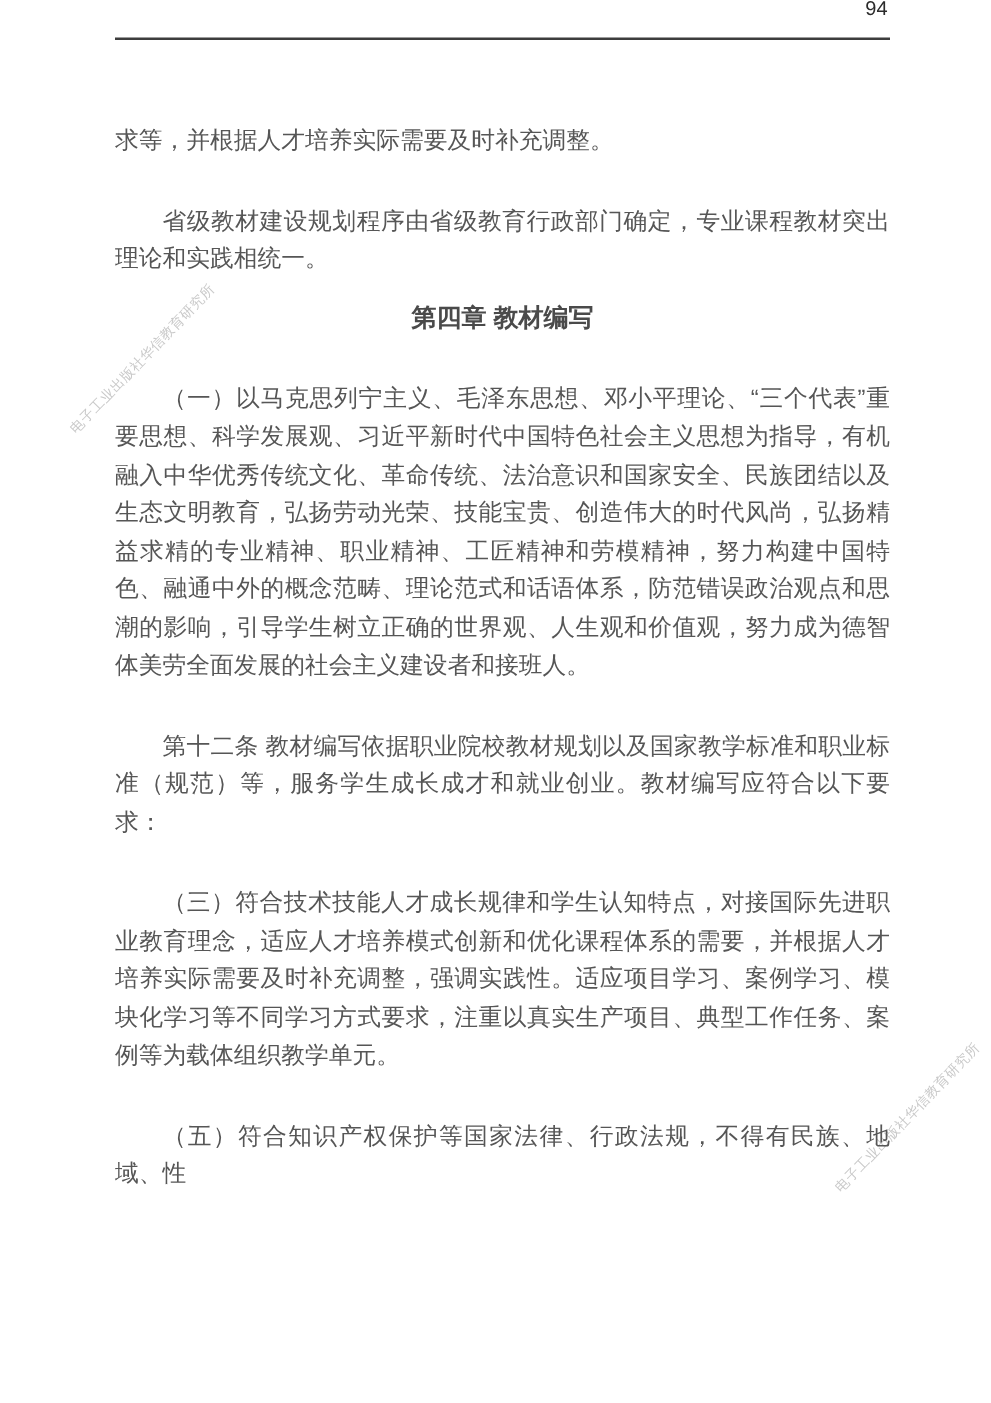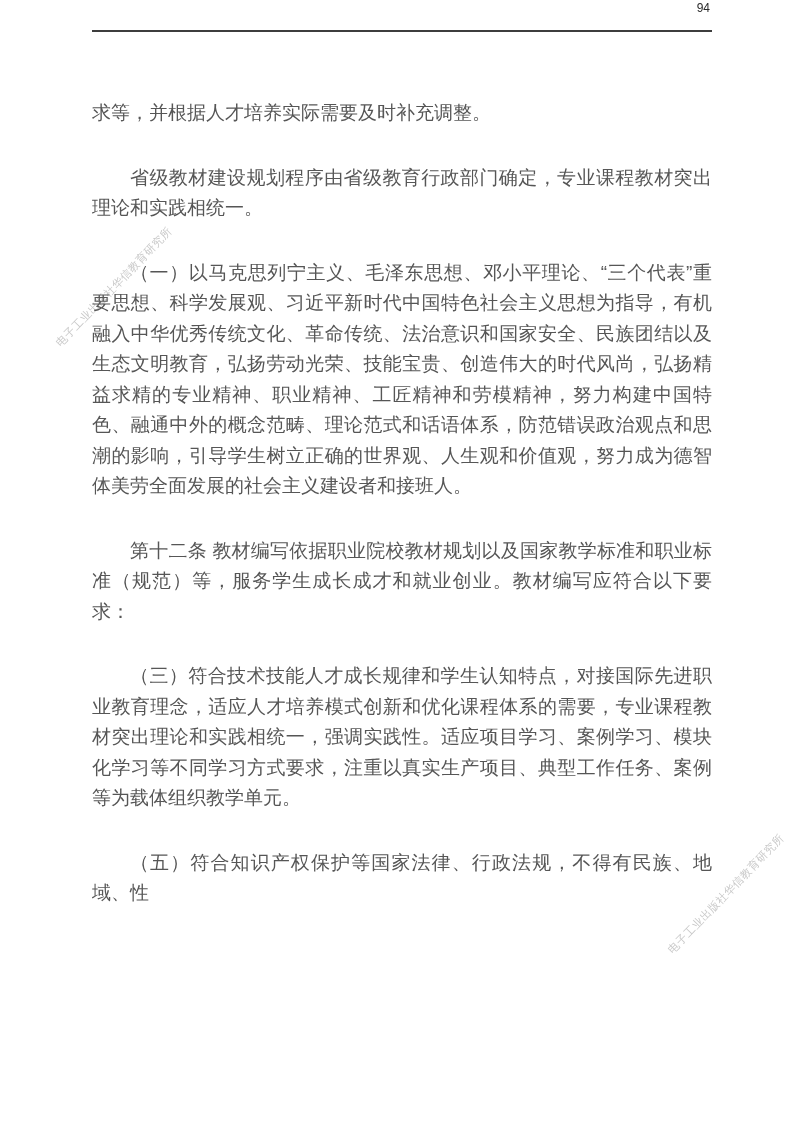--- a/index.html
+++ b/index.html
@@ -12,21 +12,21 @@
     width: 793px;
     height: 1122px;
     background: #ffffff;
     overflow: hidden;
     font-family: "Liberation Sans", sans-serif;
   }
   .page-number {
     position: absolute;
     top: 1px;
     right: 83px;
-    font-size: 12px;
+    font-size: 16px;
     line-height: 14px;
     color: #2b2b2b;
   }
   .header-rule {
     position: absolute;
     left: 92px;
     top: 30px;
     width: 620px;
     height: 2px;
     background: #3d3d3d;
@@ -88,25 +88,26 @@
   <div class="watermark wm-top-left">电子工业出版社华信教育研究所</div>
 
   <div class="watermark wm-bottom-right">电子工业出版社华信教育研究所</div>
 
   <main class="content">
 
     <p class="para first no-indent">求等，并根据人才培养实际需要及时补充调整。</p>
 
     <p class="para">省级教材建设规划程序由省级教育行政部门确定，专业课程教材突出理论和实践相统一。</p>
 
+    <h2 class="chapter-heading">第四章 教材编写</h2>
 
     <p class="para">（一）以马克思列宁主义、毛泽东思想、邓小平理论、“三个代表”重要思想、科学发展观、习近平新时代中国特色社会主义思想为指导，有机融入中华优秀传统文化、革命传统、法治意识和国家安全、民族团结以及生态文明教育，弘扬劳动光荣、技能宝贵、创造伟大的时代风尚，弘扬精益求精的专业精神、职业精神、工匠精神和劳模精神，努力构建中国特色、融通中外的概念范畴、理论范式和话语体系，防范错误政治观点和思潮的影响，引导学生树立正确的世界观、人生观和价值观，努力成为德智体美劳全面发展的社会主义建设者和接班人。</p>
 
     <p class="para">第十二条 教材编写依据职业院校教材规划以及国家教学标准和职业标准（规范）等，服务学生成长成才和就业创业。教材编写应符合以下要求：</p>
 
 
-    <p class="para">（三）符合技术技能人才成长规律和学生认知特点，对接国际先进职业教育理念，适应人才培养模式创新和优化课程体系的需要，专业课程教材突出理论和实践相统一，强调实践性。适应项目学习、案例学习、模块化学习等不同学习方式要求，注重以真实生产项目、典型工作任务、案例等为载体组织教学单元。</p>
+    <p class="para">（三）符合技术技能人才成长规律和学生认知特点，对接国际先进职业教育理念，适应人才培养模式创新和优化课程体系的需要，并根据人才培养实际需要及时补充调整，强调实践性。适应项目学习、案例学习、模块化学习等不同学习方式要求，注重以真实生产项目、典型工作任务、案例等为载体组织教学单元。</p>
 
 
     <p class="para">（五）符合知识产权保护等国家法律、行政法规，不得有民族、地域、性</p>
 
   </main>
 </div>
 
 </body></html>

